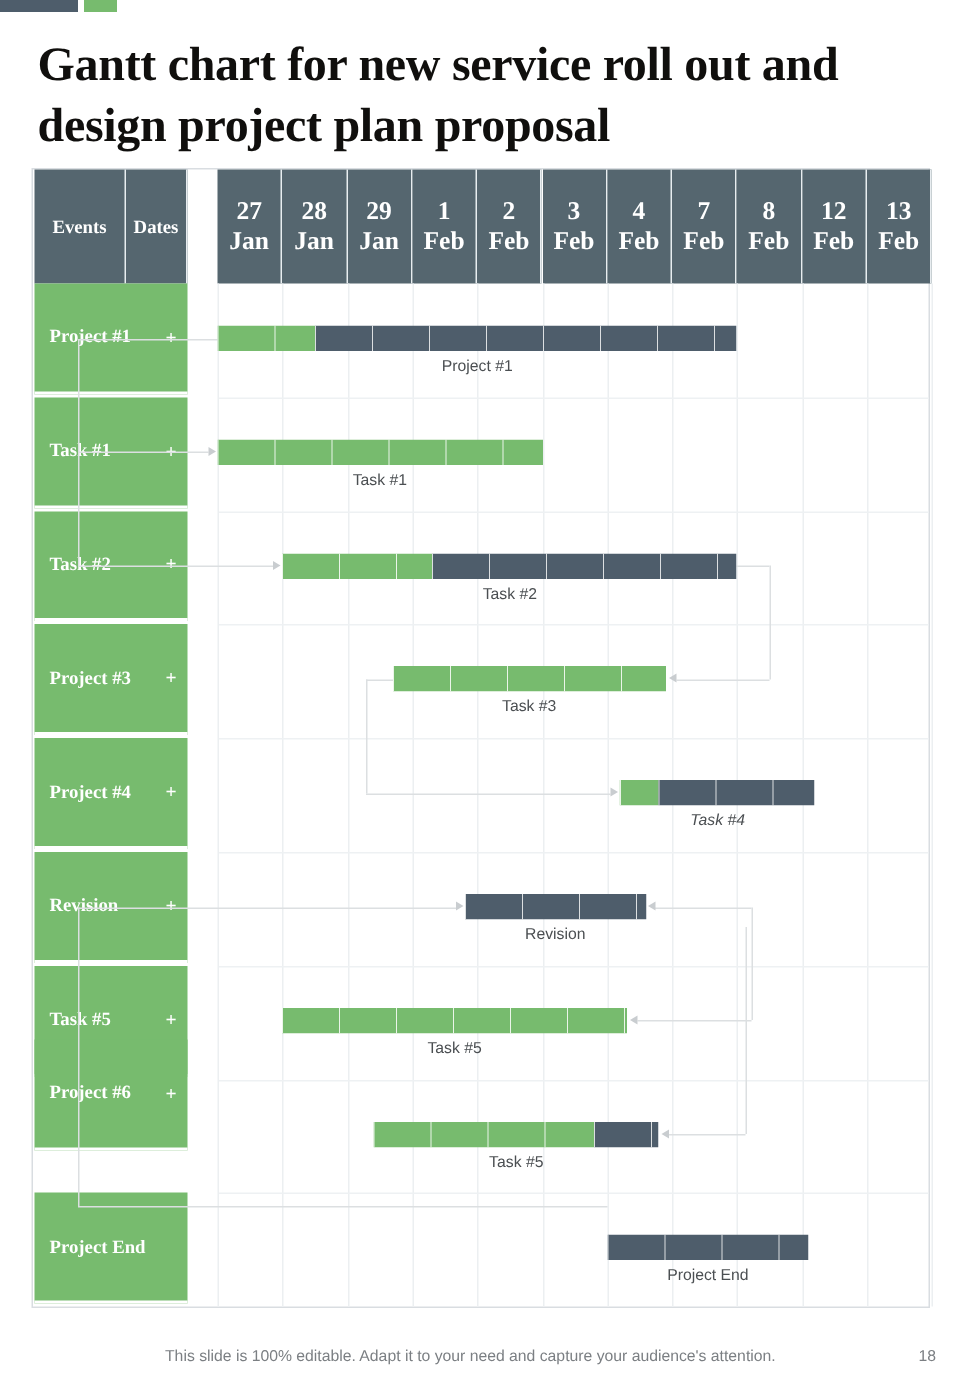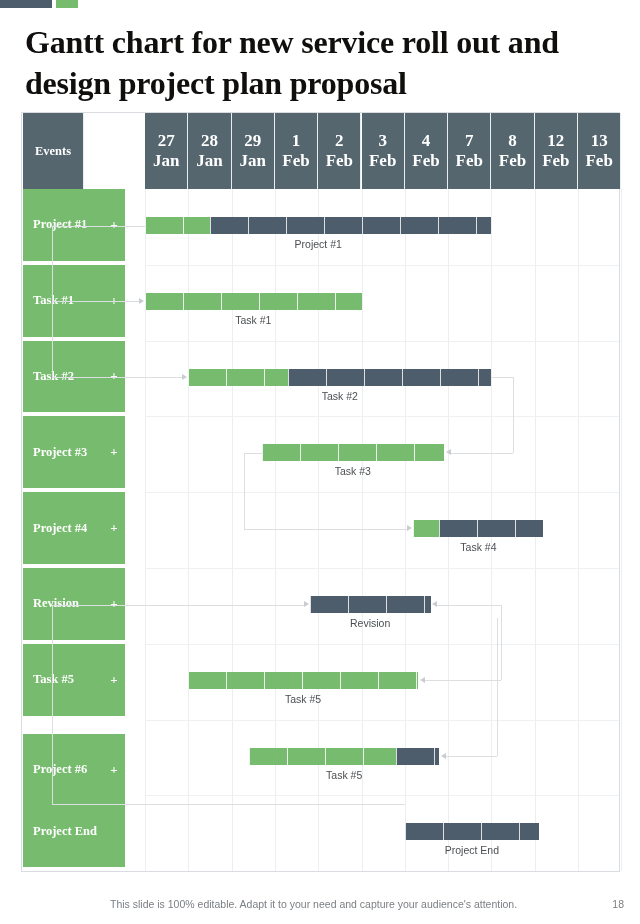--- a/index.html
+++ b/index.html
@@ -104,20 +104,23 @@
 
 <div class="deco deco-dark"></div>
 <div class="deco deco-green"></div>
 
 <div class="title">Gantt chart for new service roll out and design project plan proposal</div>
 
 <div class="chart">
   <div class="hdr" id="header-row">
       <div class="hdr-cell label" style="left: 1px; width: 61px;">
         <span>Events</span>
+      </div>
+      <div class="hdr-cell label" style="left: 62px; width: 41px;">
+        <span>Dates</span>
       </div>
       <div class="hdr-cell date" style="left: 123px; width: 43.3px;">
         <div>
           <span class="d1">27</span>
           <span class="d2">Jan</span>
         </div>
       </div>
       <div class="hdr-cell date" style="left: 166.3px; width: 43.3px;">
         <div>
           <span class="d1">28</span>
@@ -223,21 +226,21 @@
         <span class="plus">+</span>
       </div>
       <div class="rowlabel" style="top: 455px; height: 73.8px;">
         <span class="txt">Revision</span>
         <span class="plus">+</span>
       </div>
       <div class="rowlabel" style="top: 530.8px; height: 73.8px;">
         <span class="txt">Task #5</span>
         <span class="plus">+</span>
       </div>
-      <div class="rowlabel" style="top: 621px; height: 73.8px; gap: 10px;">
+      <div class="rowlabel" style="top: 580px; height: 73.8px; gap: 10px;">
         <span class="txt">Project #6</span>
         <span class="plus">+</span>
       </div>
       <div class="rowlabel" style="top: 682.4px; height: 73.8px;">
         <span class="txt">Project End</span>
         <span class="plus"></span>
       </div>
     </div>
   <div id="connectors">
       <div class="conn conn-v" style="left: 30px; top: 112.5px; height: 151.6px;"></div>
@@ -283,21 +286,21 @@
       </div>
       <div class="barlabel" style="top: 276.6px; left: 317.85px; transform: translateX(-50%);">Task #2</div>
       <div class="bar" style="left: 239.91px; width: 181.86px; top: 331.4px;">
         <div class="seg-green" style="width: 181.86px;"></div>
       </div>
       <div class="barlabel" style="top: 352.4px; left: 330.84px; transform: translateX(-50%);">Task #3</div>
       <div class="bar" style="left: 391.46px; width: 129.9px; top: 407.2px;">
         <div class="seg-green" style="width: 25.98px;"></div>
         <div class="seg-dark" style="width: 103.92px;"></div>
       </div>
-      <div class="barlabel" style="top: 428.2px; left: 456.41px; transform: translateX(-50%);">Task #4</div>
+      <div class="barlabel" style="top: 428.2px; left: 456.41px; transform: translateX(-50%); font-style: italic;">Task #4</div>
       <div class="bar" style="left: 287.54px; width: 121.24px; top: 483px;">
         <div class="seg-dark" style="width: 121.24px;"></div>
       </div>
       <div class="barlabel" style="top: 504px; left: 348.16px; transform: translateX(-50%);">Revision</div>
       <div class="bar" style="left: 166.3px; width: 229.49px; top: 558.8px;">
         <div class="seg-green" style="width: 229.49px;"></div>
       </div>
       <div class="barlabel" style="top: 579.8px; left: 281.045px; transform: translateX(-50%);">Task #5</div>
       <div class="bar" style="left: 226.92px; width: 190.52px; top: 634.6px;">
         <div class="seg-green" style="width: 147.22px;"></div>

